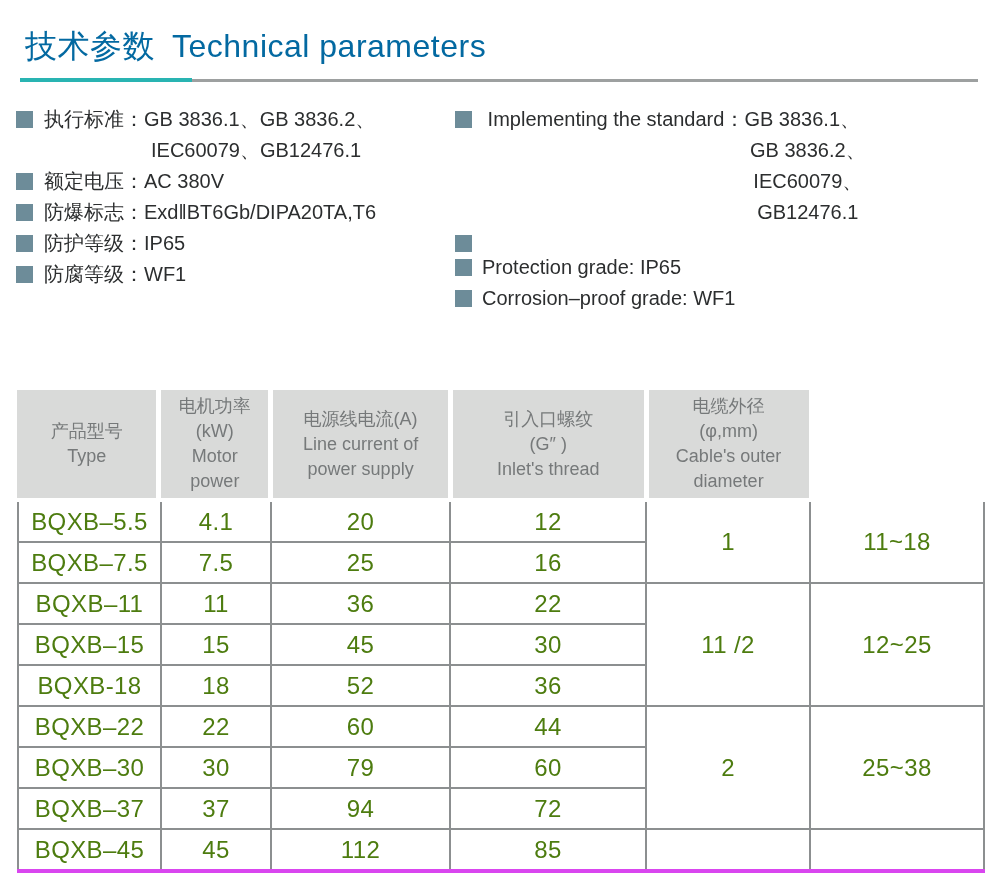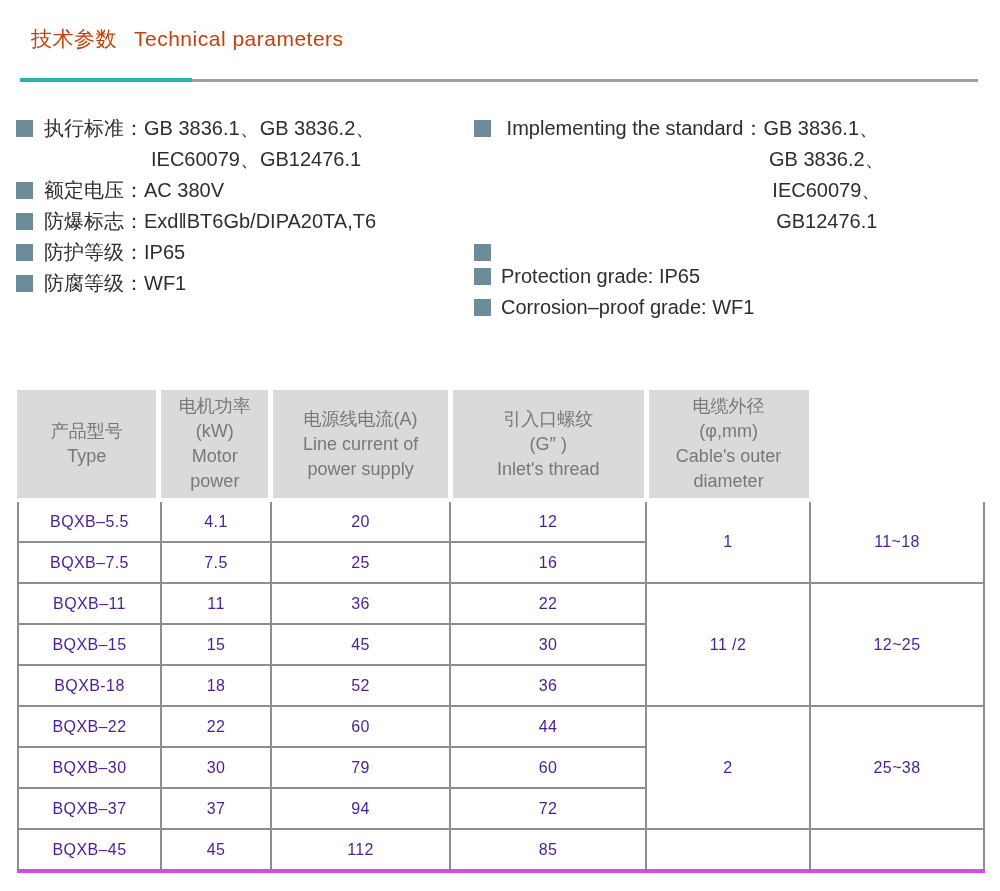--- a/index.html
+++ b/index.html
@@ -5,30 +5,30 @@
   html,body { margin:0; padding:0; background:#ffffff; }
   body {
     width:1000px; height:891px;
     font-family:"Liberation Sans","DejaVu Sans",sans-serif;
     color:#2c2e2f;
   }
   .page { position:relative; width:1000px; height:891px; background:#ffffff; overflow:hidden; }
 
   
   .title {
-    position:absolute; left:31px; top:25px; margin:0;
-    font-size:21px; font-weight:400; color:#c2410c; letter-spacing:.5px;
+    position:absolute; left:25px; top:25px; margin:0;
+    font-size:32px; font-weight:400; color:#0369a1; letter-spacing:.5px;
     display:flex; gap:17px; align-items:baseline; white-space:nowrap;
   }
   .title-rule { position:absolute; left:20px; top:78px; width:958px; height:4px; display:flex; }
   .rule-teal { width:172px; height:4px; background:#29b4b2; }
   .rule-gray { flex:1; height:3px; margin-top:.5px; background:#9da0a0; }
 
   
-  .specs { position:absolute; left:16px; top:113px; width:972px; display:flex; font-size:20px; line-height:31px;gap:19px; }
+  .specs { position:absolute; left:16px; top:104px; width:972px; display:flex; font-size:20px; line-height:31px; }
   .spec-col { list-style:none; margin:0; padding:0; }
   .spec-col.left { width:439px; flex:none; }
   .spec-col.right { flex:1; }
   .spec-item { display:flex; align-items:flex-start; }
   .bullet { width:17px; height:17px; background:#6d8c99; margin-top:7px; flex:none; }
   .spec-text { margin-left:11px; }
   .spec-col.right .spec-text { margin-left:10px;text-align:center; }
   .cont-l { padding-left:107px; }
   .cont-r { padding-left:268px; }
 
@@ -38,21 +38,21 @@
     display:grid;
     grid-template-columns:143fr 110fr 179fr 196fr 164fr 174fr;
     column-gap:5px; height:108px; margin-bottom:4px;
   }
   .th {
     background:#d9dad9; color:#76797a;
     font-size:18px; line-height:25px;
     display:flex; align-items:center; justify-content:center;
     text-align:center; white-space:pre-line;
   }
-  table.params { width:966px; border-collapse:collapse; table-layout:fixed; font-size:16px; color:#4c1d95; }
+  table.params { width:966px; border-collapse:collapse; table-layout:fixed; font-size:24px; color:#4d7c0f; }
   table.params td {
     border:2px solid #8c8f90; height:39px;
     text-align:center; vertical-align:middle;
     padding:0; letter-spacing:.4px;
   }
   table.params tr:first-child td { border-top:none; }
   table.params tr:last-child td { border-bottom:4px solid #d946ef; }
   td.type-cell { text-align:left; padding-left:13px; }
 </style>
 </head>

